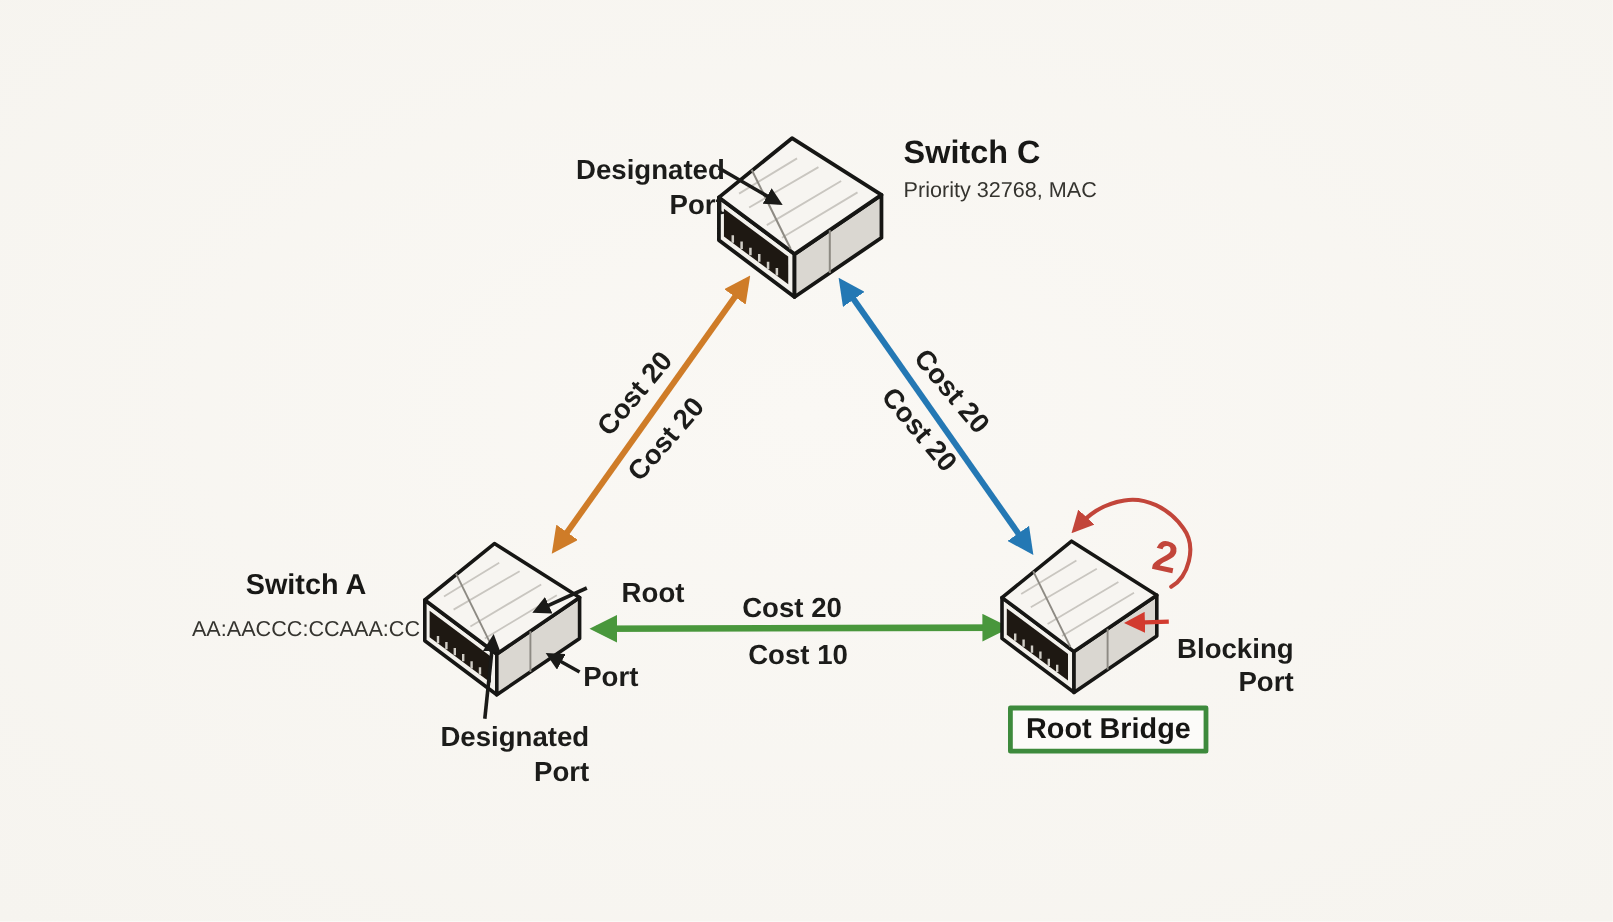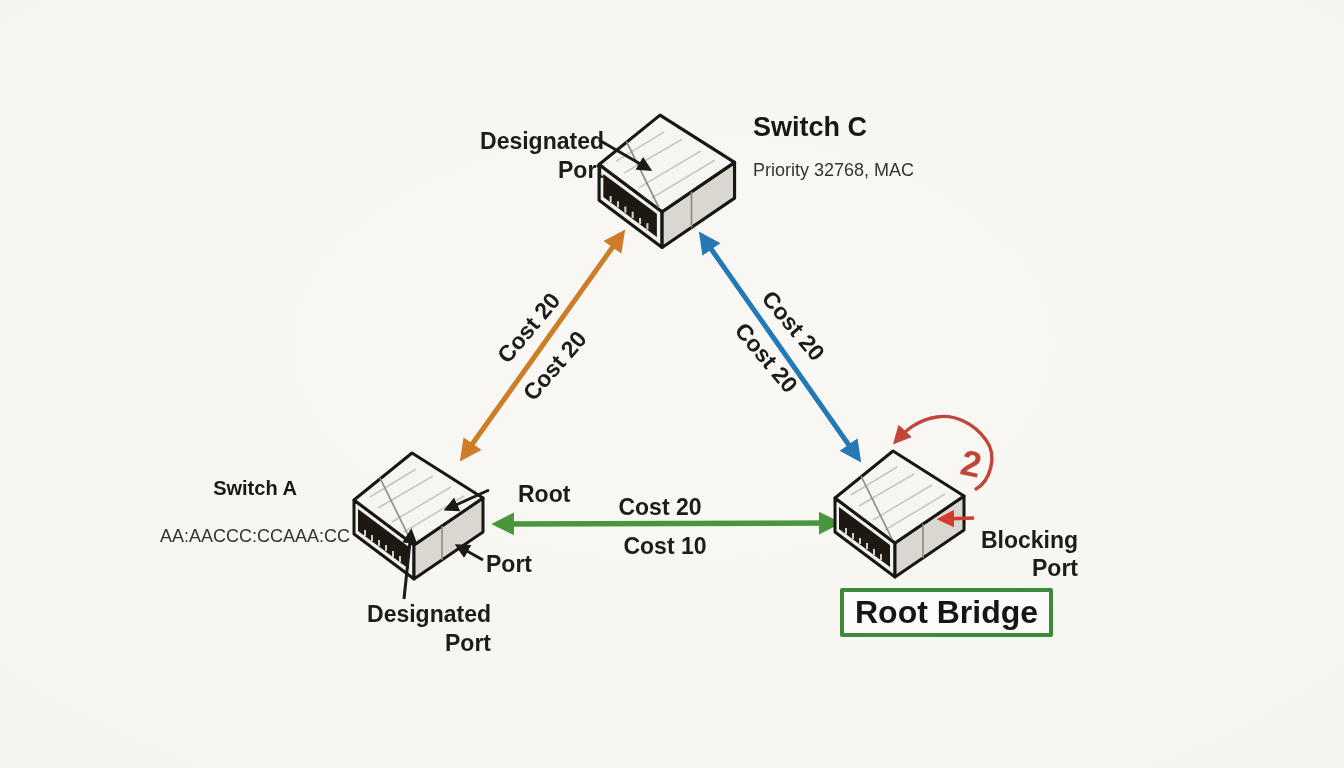--- a/index.html
+++ b/index.html
@@ -6,43 +6,43 @@
   body{font-family:"Liberation Sans",sans-serif;}
   .canvas{
     position:relative;width:1344px;height:768px;overflow:hidden;
     background:radial-gradient(120% 120% at 50% 45%, #faf8f4 0%, #f6f4ef 62%, #edeae3 100%);
   }
   .layer{position:absolute;left:0;top:0;}
   .lbl{position:absolute;color:#1c1c1a;font-weight:bold;font-size:23px;line-height:29px;white-space:nowrap;}
   .center-text{text-align:right;}
   
   .switch-c-info{left:753px;top:111px;}
-  .switch-title{font-size:27px;font-weight:bold;color:#181816;line-height:32px;margin-bottom:15px;}
+  .switch-title{font-size:27px;font-weight:bold;color:#181816;line-height:32px;margin-bottom:3px;}
   .switch-sub{font-size:18px;font-weight:normal;color:#35342f;line-height:25px;white-space:nowrap;}
   .switch-a-info{left:143px;top:472px;width:224px;text-align:center;}
-  .switch-a-info .switch-title{font-size:20px;margin-bottom:20px;}
+  .switch-a-info .switch-title{font-size:24px;margin-bottom:8px;}
   
   .designated-top{left:452px;top:127px;width:152px;}
   .root-lbl{left:518px;top:480px;}
   .port-lbl{left:486px;top:550px;}
   .designated-bottom{left:345px;top:600px;width:146px;}
   .blocking-lbl{left:970px;top:526px;width:108px;line-height:28px;}
   
   .cost{position:absolute;font-weight:bold;font-size:23px;color:#1c1c1a;white-space:nowrap;}
   .cost-o-u{left:529px;top:328px;transform:translate(-50%,-50%) rotate(-50deg);}
   .cost-o-l{left:555px;top:366px;transform:translate(-50%,-50%) rotate(-49deg);}
   .cost-b-u{left:793px;top:326px;transform:translate(-50%,-50%) rotate(50deg);}
   .cost-b-l{left:766px;top:358px;transform:translate(-50%,-50%) rotate(50deg);}
   .cost-g-u{left:660px;top:507px;transform:translate(-50%,-50%);}
   .cost-g-l{left:665px;top:546px;transform:translate(-50%,-50%);}
   
   .root-bridge-badge{
     position:absolute;left:840px;top:588px;
     border:4px solid #3d8a3c;border-radius:2px;background:rgba(255,255,255,0.55);
-    padding:2px 11px;font-size:32px;font-weight:bold;color:#161614;
+    padding:2px 11px;font-size:24px;font-weight:bold;color:#161614;
   }
   
   .loop-num{
     position:absolute;left:971px;top:464px;
     transform:translate(-50%,-50%) rotate(12deg);
     color:#c2453a;font-size:36px;font-weight:bold;
   }
 </style>
 </head>
 <body>

